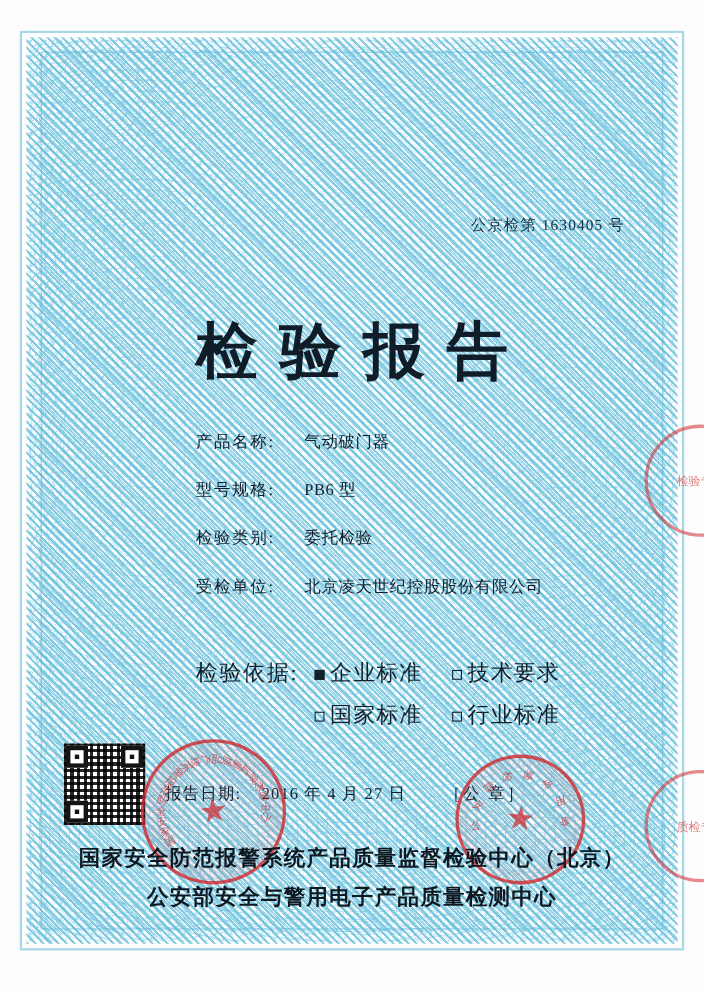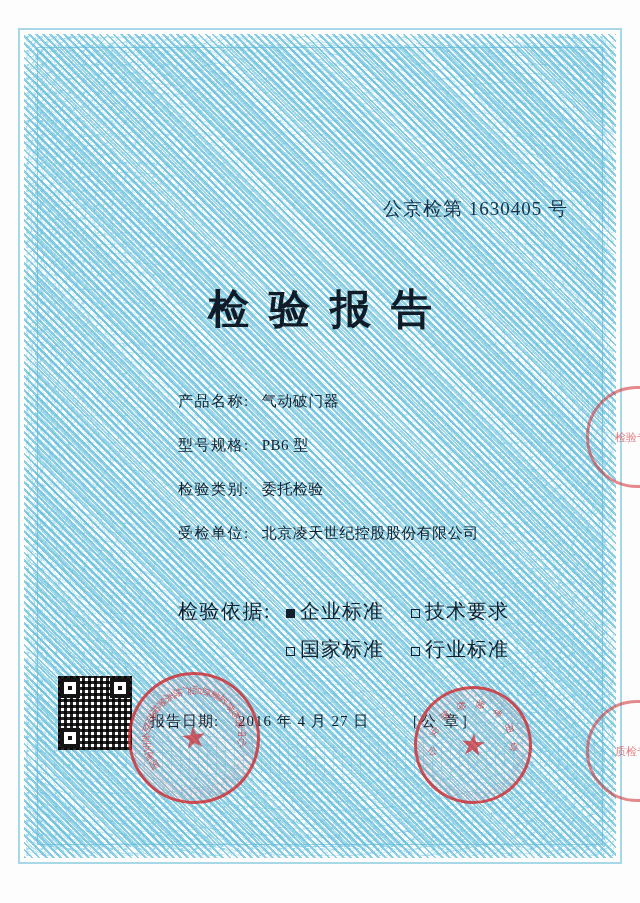--- a/index.html
+++ b/index.html
@@ -83,32 +83,32 @@
     width: 566px; height: 798px;
     border: 1px solid rgba(96,185,215,0.65);
     box-sizing: border-box;
   }
 
   
   .doc-number {
     position: absolute;
     right: 72px;
     top: 196px;
-    font-size: 19px;
+    font-size: 14px;
     letter-spacing: 1px;
     color: #16324a;
     white-space: nowrap;
   }
 
   .title {
     position: absolute;
     left: 0; right: 0;
     top: 282px;
     text-align: center;
-    font-size: 41px;
+    font-size: 56px;
     font-weight: bold;
     letter-spacing: 20px;
     text-indent: 20px;
     color: #101c28;
     font-family: "Liberation Serif", serif;
   }
 
   .fields {
     position: absolute;
     left: 178px;
@@ -122,20 +122,21 @@
     font-size: 15px;
     color: #13202c;
     white-space: nowrap;
   }
   .field-label {
     letter-spacing: 1.5px;
     margin-right: 12px;
   }
   .field-value {
     letter-spacing: 0.5px;
+    margin-left: 15px;
   }
 
   .basis-row {
     position: absolute;
     left: 178px;
     top: 598px;
     font-size: 20px;
     color: #13202c;
     white-space: nowrap;
   }
@@ -404,14 +405,18 @@
       </span>
   </div>
 
   <div class="seal-edge-right">
     <span>检验专用</span>
   </div>
   <div class="seal-edge-right seal-edge-right2">
     <span>质检专用</span>
   </div>
 
+  <div class="footer">
+    <div class="footer-line">国家安全防范报警系统产品质量监督检验中心（北京）</div>
+    <div class="footer-line">公安部安全与警用电子产品质量检测中心</div>
+  </div>
 
 </div>
 
 </body></html>

